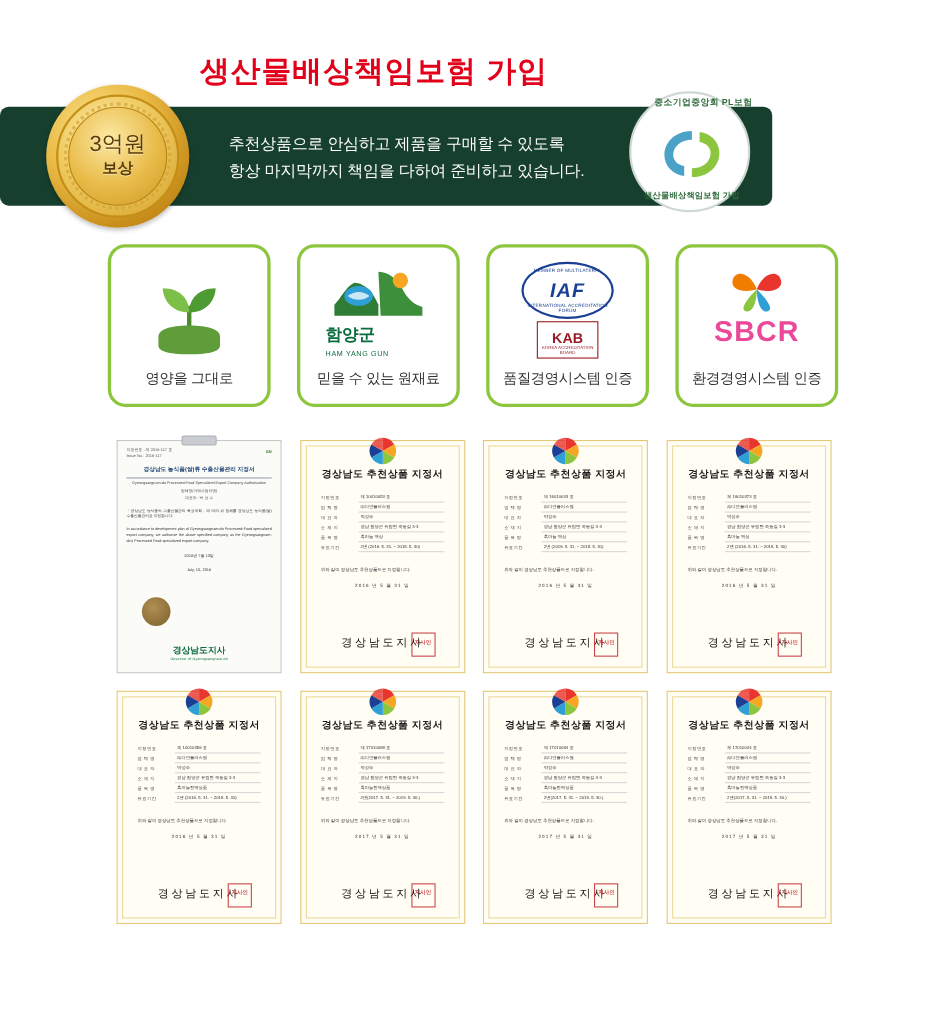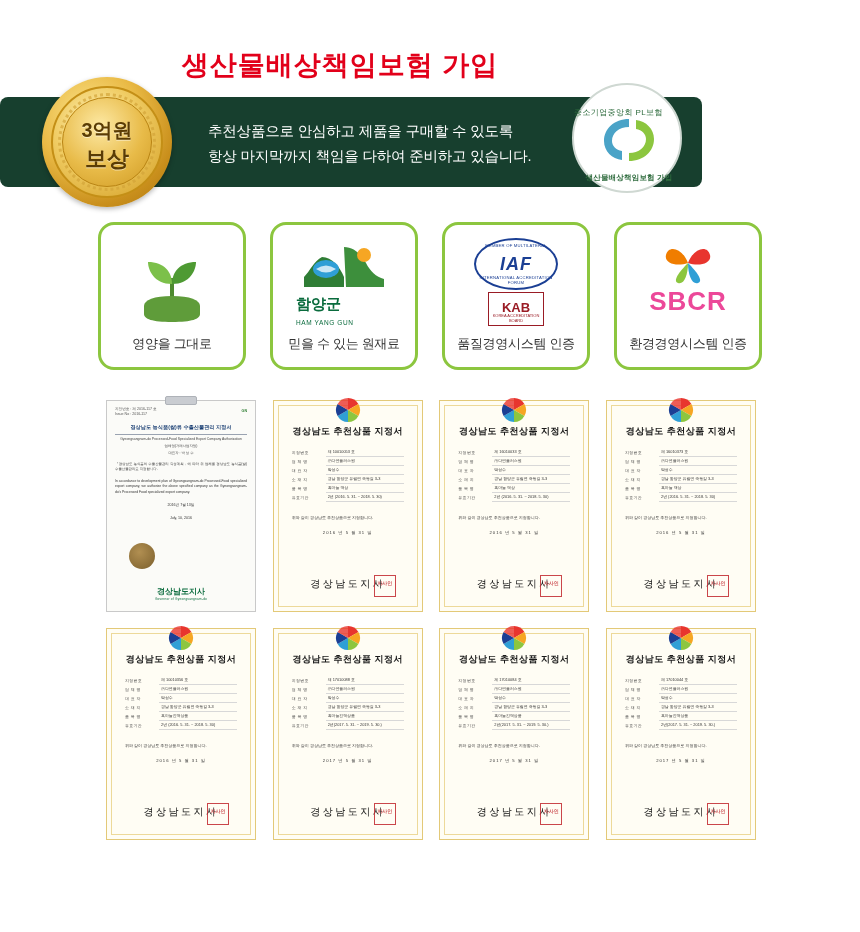--- a/index.html
+++ b/index.html
@@ -102,55 +102,55 @@
     border: 3px dotted #d2a337;
     box-sizing: border-box;
     opacity: .65;
   }
   .medal .m-line1 {
     position: absolute;
     left: 0; top: 40px;
     width: 130px;
     text-align: center;
     font-size: 20px;
-    font-weight: bold;
+    font-weight: normal;
     color: #5a3c04;
     text-shadow: 0 1px 0 rgba(255,255,255,.5);
   }
   .medal .m-line2 {
     position: absolute;
     left: 0; top: 67px;
     width: 130px;
     text-align: center;
-    font-size: 22px;
+    font-size: 14px;
     font-weight: bold;
     color: #5a3c04;
     text-shadow: 0 1px 0 rgba(255,255,255,.5);
   }
 
   
   .seal {
     position: absolute;
     right: 20px;
     top: -14px;
     width: 110px;
     height: 110px;
     border-radius: 50%;
     background: #ffffff;
     border: 2px solid #cfd8d2;
     box-sizing: border-box;
   }
   .seal .seal-top {
     position: absolute;
-    left: 0; top: 22px;
+    left: 0; top: 2px;
     width: 110px;
-    text-align: left;
+    text-align: right;
     font-size: 8px;
     color: #2e6b3d;
-    font-weight: normal;
+    font-weight: bold;
     letter-spacing: .4px;
   }
   .seal .seal-bottom {
     position: absolute;
     left: 0; bottom: 8px;
     width: 110px;
     text-align: center;
     font-size: 7.5px;
     color: #2e6b3d;
     font-weight: bold;

